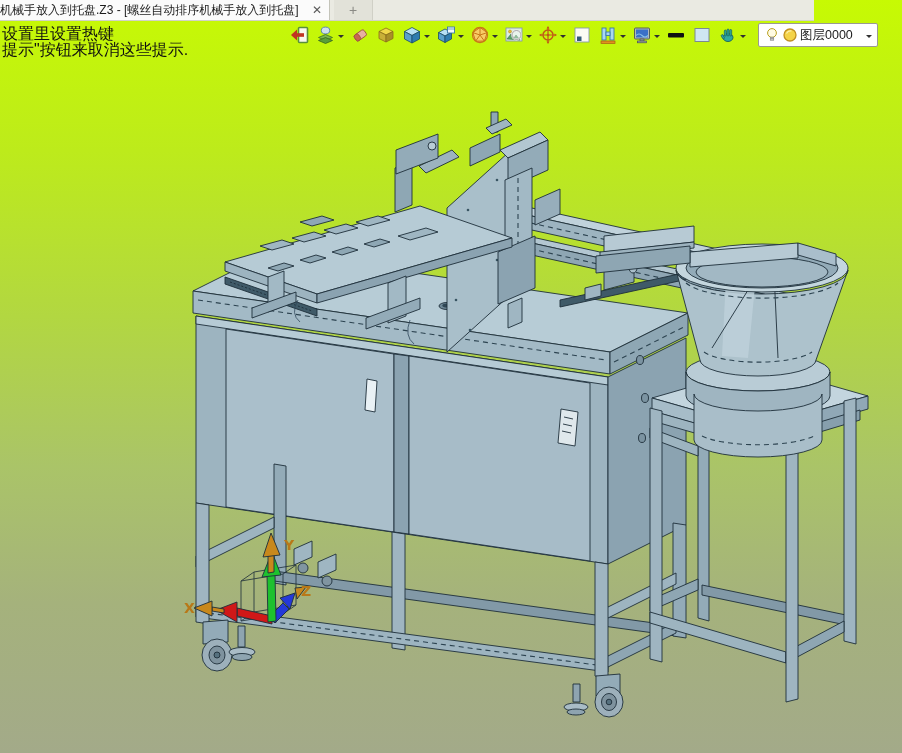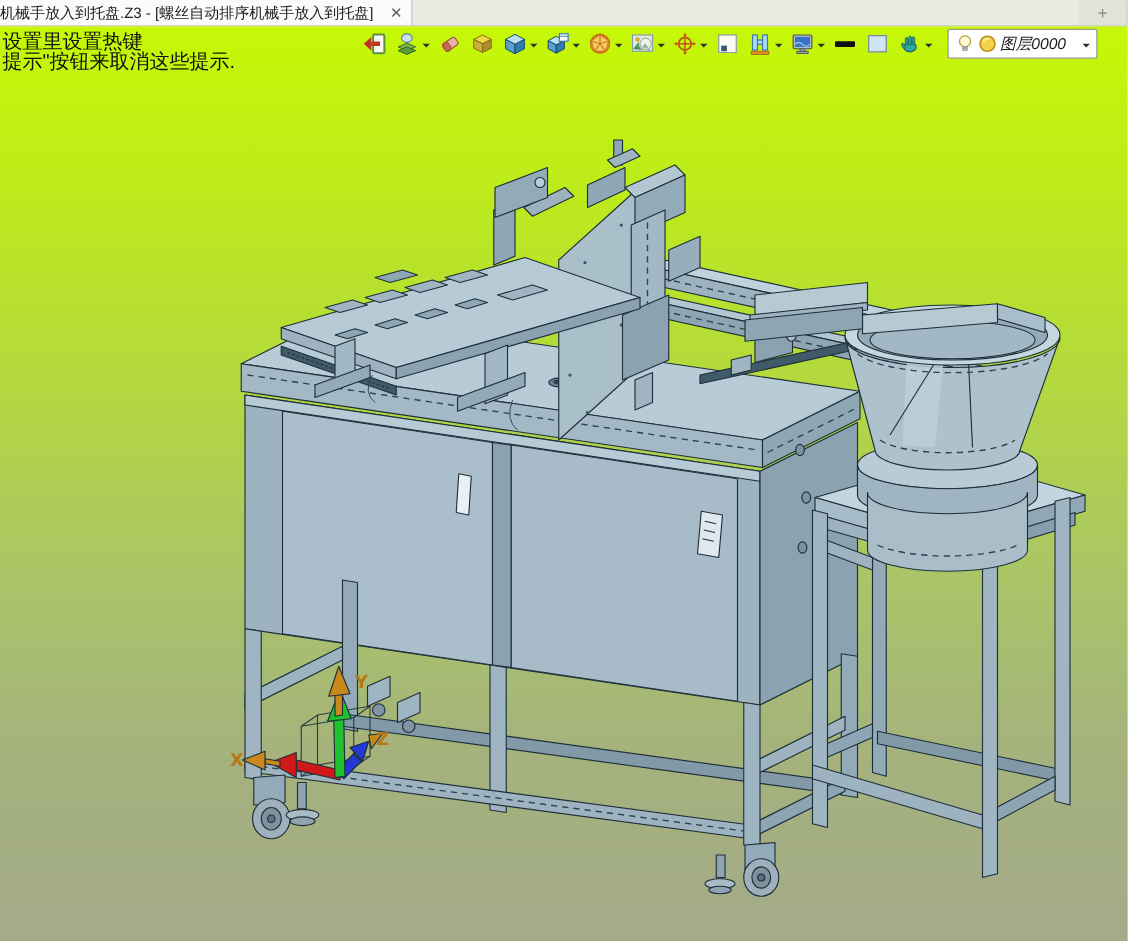--- a/index.html
+++ b/index.html
@@ -1,19 +1,19 @@
 <!DOCTYPE html>
 <html><head>
 <meta charset="utf-8">
 <style>
   html,body{margin:0;padding:0;}
   body{width:902px;height:753px;overflow:hidden;font-family:"Liberation Sans","DejaVu Sans",sans-serif;position:relative;background:#eaeae2;}
 
   
-  .tabbar{position:absolute;top:0;left:0;width:902px;height:20px;background:#eaeae2;border-bottom:1px solid #d2d2c8;display:flex;align-items:stretch;z-index:30;justify-content:space-between;}
+  .tabbar{position:absolute;top:0;left:0;width:814px;height:20px;background:#eaeae2;border-bottom:1px solid #d2d2c8;display:flex;align-items:stretch;z-index:30;}
   .tab{display:flex;align-items:center;}
   .tab.active{background:#fbfbfb;width:325px;border-right:1px solid #c4c4ba;padding:0 4px 0 0;}
   .tab-title{font-size:12px;color:#1c1c1c;white-space:nowrap;overflow:hidden;direction:rtl;text-align:left;flex:1;}
   .tab-close{font-size:12px;color:#5a5a5a;margin-left:5px;padding:0 3px;cursor:default;font-weight:bold;}
   .tab.newtab{background:#e2e2d9;width:38px;justify-content:center;color:#8a8a84;font-size:14px;margin-left:4px;border-right:1px solid #d0d0c6;}
 
   
   .viewport{position:absolute;inset:0;z-index:1;
     background:linear-gradient(180deg,#c7fa03 0%,#bdeb1b 20%,#b2d741 42%,#aac468 62%,#a5b27c 80%,#a3aa89 100%);}
   #scene{position:absolute;inset:0;width:902px;height:753px;}
@@ -26,21 +26,21 @@
 
   
   .hints{position:absolute;left:2px;top:26px;font-size:16px;line-height:16px;color:#101010;z-index:10;}
 
   
   .toolbar{position:absolute;left:290px;top:23px;right:5px;height:24px;display:flex;align-items:center;z-index:10;}
   .tgroup{display:flex;align-items:center;margin-right:6px;}
   .tbtn{width:20px;height:20px;display:inline-flex;align-items:center;justify-content:center;}
   .tbtn svg{width:20px;height:20px;display:block;}
   .caret{width:0;height:0;border:3.5px solid transparent;border-top-color:#303030;margin:6px 0 0 2px;}
-  .layer-combo{margin-left:6px;height:22px;background:#fff;border:1px solid #9a9a92;border-radius:2px;display:flex;align-items:center;padding:0 5px;min-width:108px;font-style:italic;}
+  .layer-combo{margin-left:6px;height:22px;background:#fff;border:1px solid #9a9a92;border-radius:2px;display:flex;align-items:center;padding:0 5px;min-width:108px;}
   .layer-combo svg{width:16px;height:16px;margin-right:2px;}
   .layer-combo .lc-text{font-size:12.5px;color:#1c1c1c;flex:1;}
   .layer-combo .caret{margin:6px 0 0 8px;}
 </style>
 </head>
 <body>
 
 <div class="viewport">
 
 <svg id="scene" viewBox="0 0 902 753">

